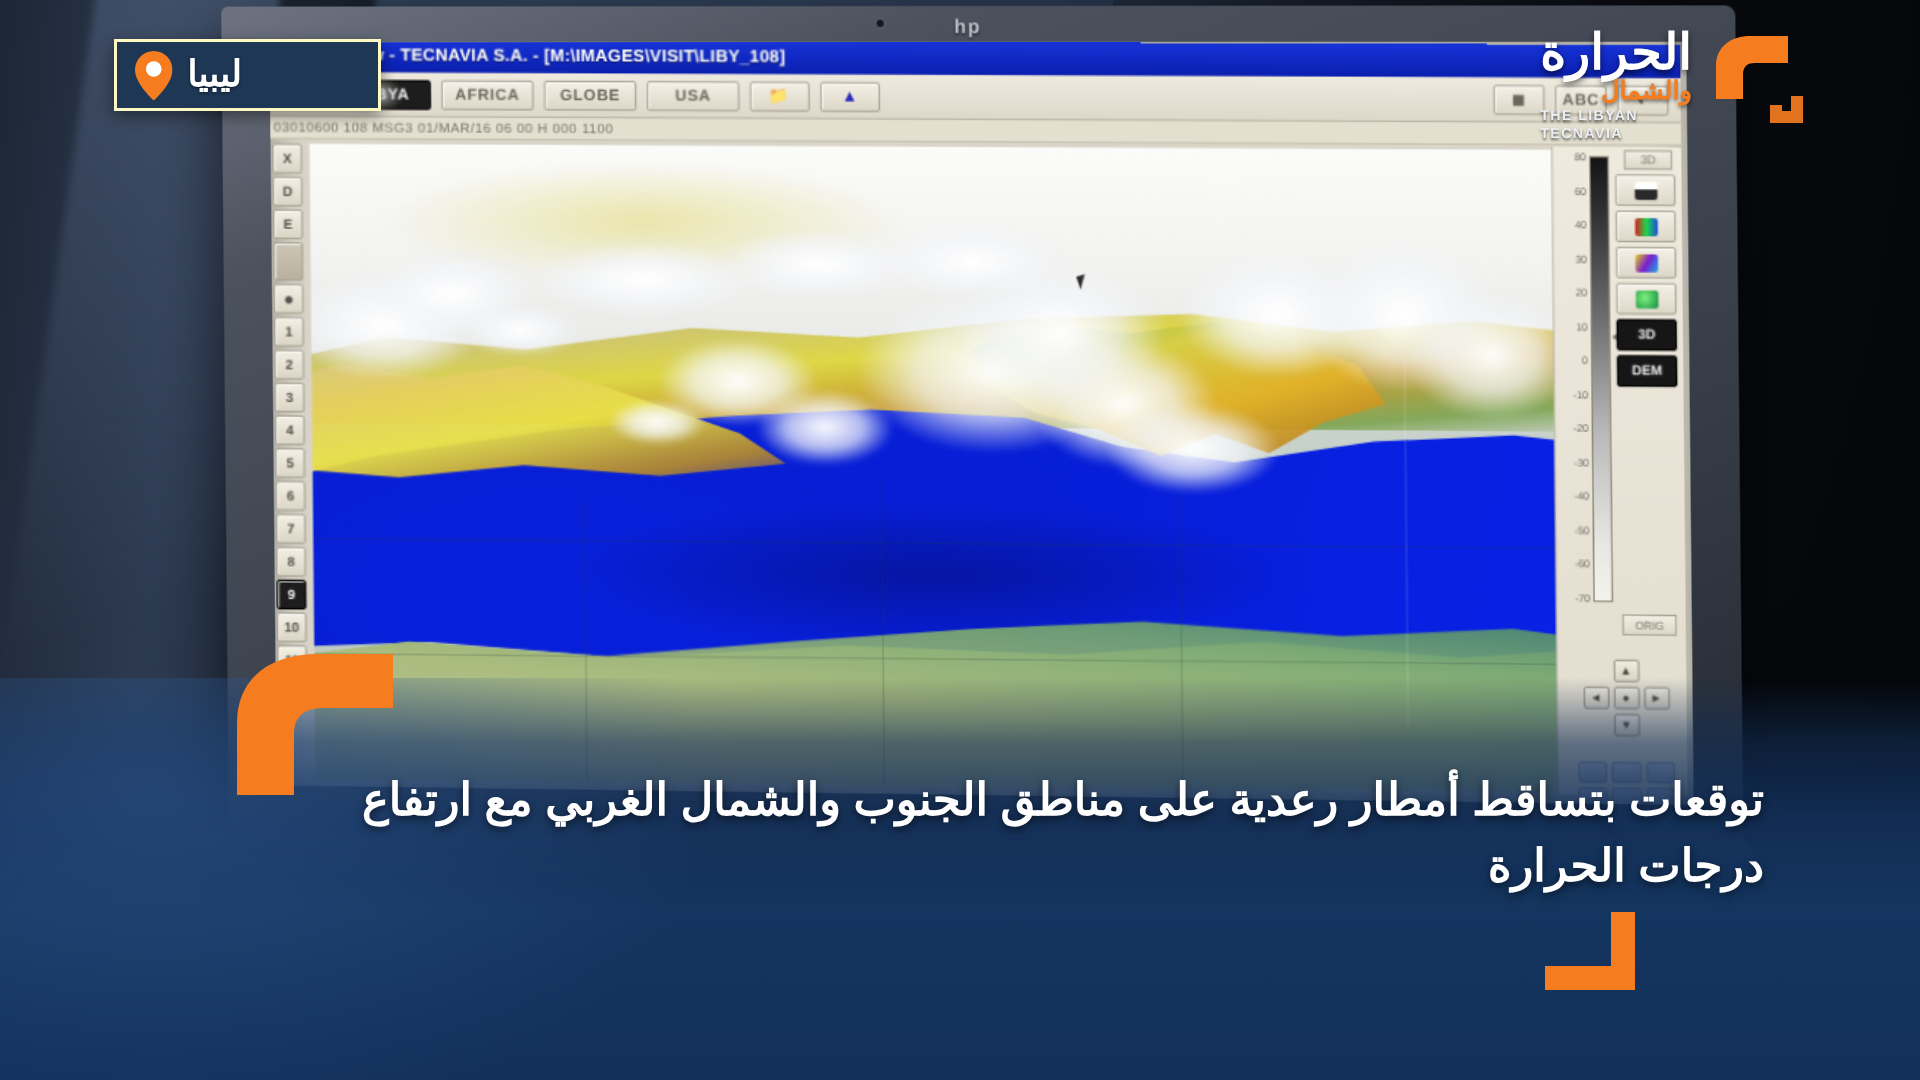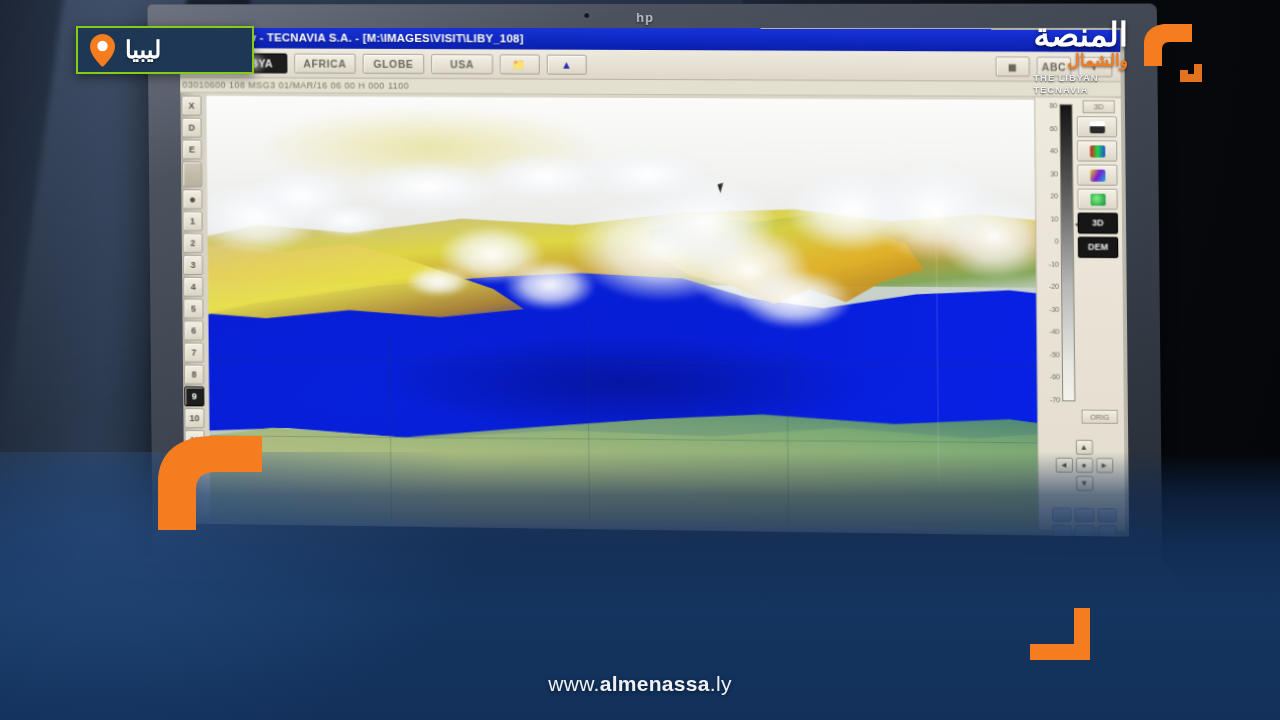--- a/index.html
+++ b/index.html
@@ -338,21 +338,21 @@
   .band-left-glow{
     position:absolute; left:0; bottom:0; width:46%; height:268px;
     background:radial-gradient(90% 120% at 18% 30%, rgba(46,86,140,.55), rgba(20,53,95,0) 70%);
   }
 
   
   .loc-badge{
     position:absolute; left:76px; top:26px;
     height:48px; min-width:178px;
     background:#1d3754;
-    border:2px solid #84cc16;
+    border:2px solid #fef9c3;
     display:flex; align-items:center; gap:10px;
     padding:0 16px 0 12px;
     box-shadow:0 3px 10px rgba(0,0,0,.45);
   }
   .pin{
     position:relative; width:25px; height:33px; flex:0 0 auto;
   }
   .pin svg{ display:block; }
   .loc-text{
     color:#ffffff; font-size:24px; font-weight:bold;
@@ -587,38 +587,36 @@
   </div>
 
   <div class="brand">
     <span class="brand-mark">
       <svg width="74" height="70" viewBox="0 0 74 70">
         <path d="M4 44 L4 22 C4 9 14 2 27 2 L52 2 L52 20 L30 20 C24 20 22 23 22 28 L22 44 Z" fill="#F57C1F"></path>
         <path d="M40 48 L40 60 L62 60 L62 42 L54 42 L54 52 L48 52 L48 48 Z" fill="#F57C1F" opacity="0.92"></path>
       </svg>
     </span>
     <span class="brand-words">
-      <div class="brand-ar">المنصة</div>
+      <div class="brand-ar">الحرارة</div>
       <div class="brand-ar2">والشمال</div>
       <div class="brand-en">
         <div>THE LIBYAN</div>
         <div>TECNAVIA</div>
       </div>
     </span>
   </div>
 
   <span class="deco-big">
     <svg width="120" height="94" viewBox="0 0 120 94">
       <path d="M0 94 L0 46 C0 16 22 0 54 0 L104 0 L104 36 L58 36 C44 36 38 42 38 54 L38 94 Z" fill="#F57C1F"></path>
     </svg>
   </span>
   <span class="deco-small">
     <svg width="74" height="52" viewBox="0 0 74 52">
       <path d="M2 36 L2 52 L62 52 L62 0 L46 0 L46 36 Z" fill="#F57C1F"></path>
     </svg>
   </span>
 
-
-  <div class="site">
-    <span class="thin">www.</span><b>almenassa</b><span class="thin">.ly</span>
-  </div>
+  <div class="headline">توقعات بتساقط أمطار رعدية على مناطق الجنوب والشمال الغربي مع ارتفاع درجات الحرارة</div>
+
 
 </div>
 
 </body></html>

